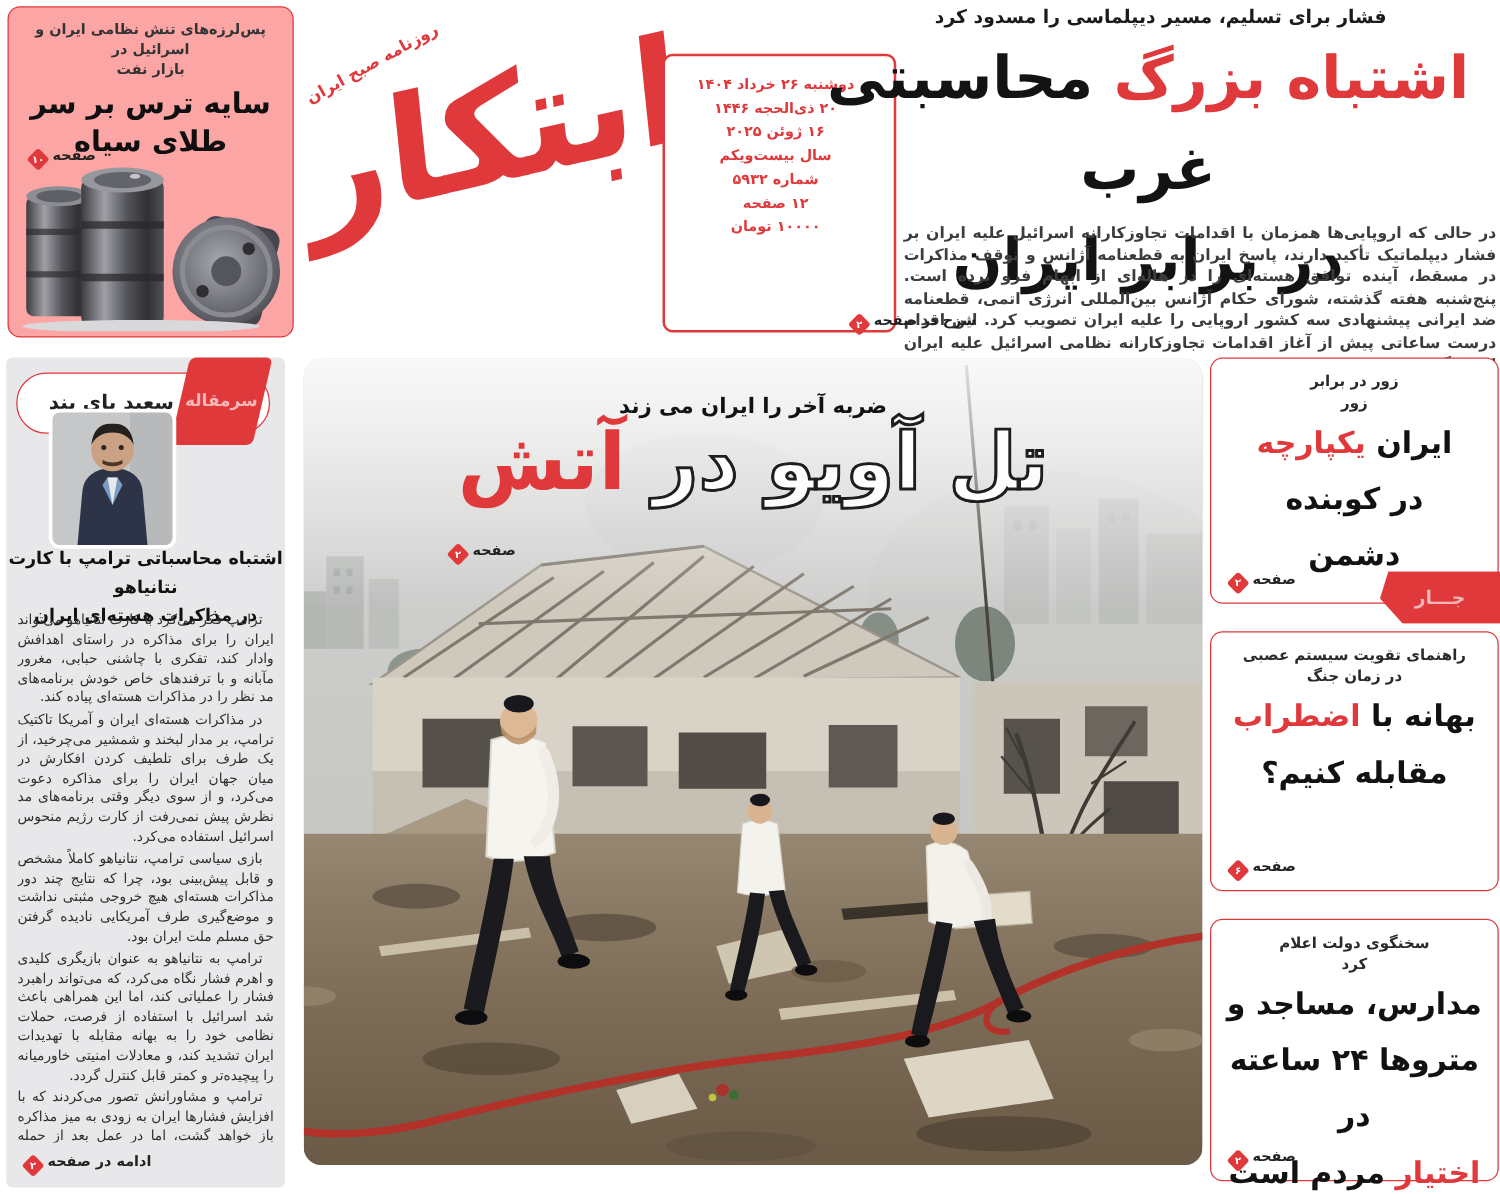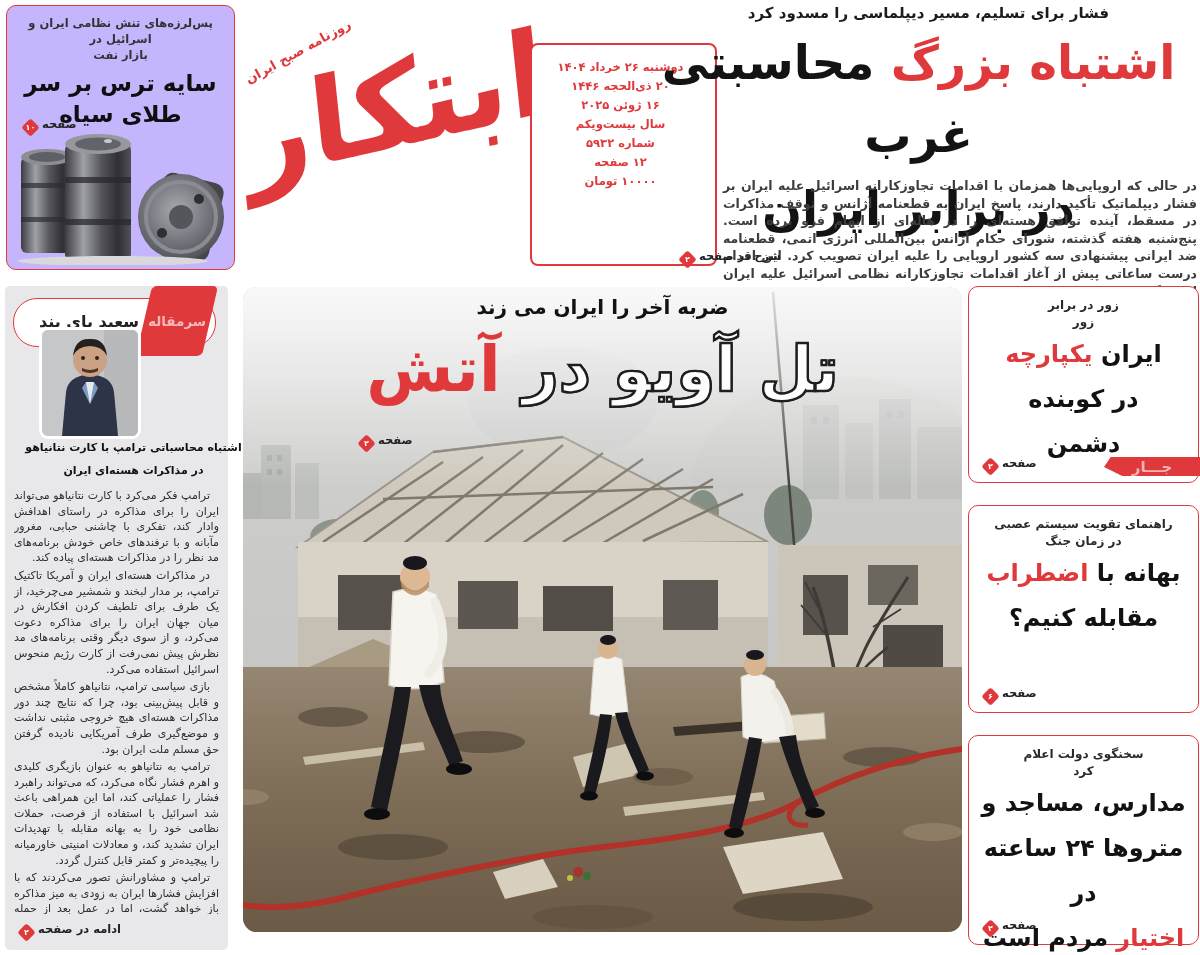--- a/index.html
+++ b/index.html
@@ -10,21 +10,21 @@
 
   
   .pnum{display:inline-block;width:13px;height:13px;background:var(--red);
         transform:rotate(45deg);border-radius:2.5px;margin:0 5px;vertical-align:-2px;}
   .pnum>span{display:block;width:13px;height:13px;transform:rotate(-45deg);
         color:#fff;font-size:8px;font-weight:bold;line-height:13px;text-align:center;}
   .pagerow{direction:rtl;font-size:11.5px;font-weight:bold;color:#222;white-space:nowrap;}
 
   
   .oil-box{left:6px;top:5px;width:227px;height:263px;border:1.5px solid var(--red);
-           border-radius:10px;background:#c4b5fd;overflow:hidden;}
+           border-radius:10px;background:#fca5a5;overflow:hidden;}
   .oil-kicker{margin-top:9px;padding:0 16px;text-align:center;font-size:11.5px;
               line-height:16px;font-weight:bold;color:#333;direction:rtl;}
   .oil-headline{margin-top:5px;text-align:center;direction:rtl;font-size:23px;
                 font-weight:bold;line-height:31px;color:#0f0f0f;}
   .oil-page{position:absolute;left:12px;top:111px;}
   .oil-art{position:absolute;left:6px;bottom:4px;width:213px;height:140px;}
 
   
   .masthead{left:233px;top:0;width:300px;height:272px;overflow:visible;}
   .logo-tagline{position:absolute;left:6px;top:44px;color:var(--red);font-size:13px;
@@ -57,33 +57,33 @@
              color:#222;direction:rtl;z-index:1;}
   .ed-label-shape{position:absolute;left:139px;top:0;width:66px;height:70px;
             background:var(--red);transform:skewX(-13deg);border-radius:5px;z-index:2;
             display:flex;align-items:center;justify-content:center;}
   .ed-label-shape>span{transform:skewX(13deg);color:#f5b7b7;font-size:13.5px;
             font-weight:bold;}
   .ed-photo{position:absolute;left:34px;top:41px;width:96px;height:106px;
             border:3px solid #fff;border-radius:9px;overflow:hidden;background:#c9cacc;
             z-index:3;}
   .ed-headline{position:absolute;left:0;top:150px;width:100%;text-align:center;
-            direction:rtl;font-size:11px;font-weight:bold;line-height:23px;color:#111;padding-left:17px;}
+            direction:rtl;font-size:14px;font-weight:bold;line-height:23px;color:#111;}
   .ed-body{position:absolute;top:202px;left:9px;right:9px;bottom:36px;overflow:hidden;
            direction:rtl;text-align:justify;font-size:11px;line-height:15.6px;
            color:#2e2e2e;}
   .ed-body p{margin:0 0 2px 0;text-indent:9px;}
   .ed-more{position:absolute;left:10px;bottom:11px;}
 
   
   .photo-box{left:243px;top:287px;width:719px;height:645px;border-radius:14px;
              overflow:hidden;background:#cfd0ce;}
   .photo-box svg{position:absolute;left:0;top:0;}
-  .ph-kicker{position:absolute;left:0;top:8px;width:100%;text-align:center;
-             direction:rtl;font-size:20px;font-weight:bold;color:#121212;}
+  .ph-kicker{position:absolute;left:0;top:28px;width:100%;text-align:center;
+             direction:rtl;font-size:17px;font-weight:bold;color:#121212;}
   .ph-title{position:absolute;left:0;top:44px;width:100%;text-align:center;
             direction:rtl;font-size:63px;font-weight:bold;line-height:1.25;
             white-space:nowrap;}
   .ph-title .outline{color:#fdfdfd;-webkit-text-stroke:2.3px #1e1e1e;
             text-shadow:1px 1px 0 #1e1e1e,-1px 1px 0 #1e1e1e,1px -1px 0 #1e1e1e,
                         -1px -1px 0 #1e1e1e;}
   .ph-title .accent{color:var(--red);}
   .ph-page{position:absolute;left:112px;top:146px;}
 
   
@@ -92,21 +92,21 @@
   .sb1{top:286px;height:195px;}
   .sb2{top:505px;height:206px;}
   .sb3{top:735px;height:208px;}
   .sb-kicker{margin-top:10px;text-align:center;direction:rtl;font-size:12px;
              font-weight:bold;line-height:16.5px;color:#2a2a2a;}
   .sb-headline{margin-top:2px;text-align:center;direction:rtl;font-size:24px;
                font-weight:bold;line-height:45px;color:#121212;}
   .sb-headline .accent{color:var(--red);}
   .sb-page{position:absolute;left:10px;bottom:9px;}
 
-  .jar-tab{left:1104px;top:457px;width:96px;height:19px;background:var(--red);
+  .jar-tab{left:1104px;top:457px;width:96px;height:42px;background:var(--red);
            z-index:5;display:flex;align-items:center;justify-content:center;
            color:#f2b5b5;font-size:15px;font-weight:bold;
            clip-path:polygon(7% 0,100% 0,100% 100%,19% 100%,0 52%);}
 </style>
 </head>
 <body>
 
 <div class="abs oil-box">
   <div class="oil-kicker">
       <div>پس‌لرزه‌های تنش نظامی ایران و اسرائیل در</div>

